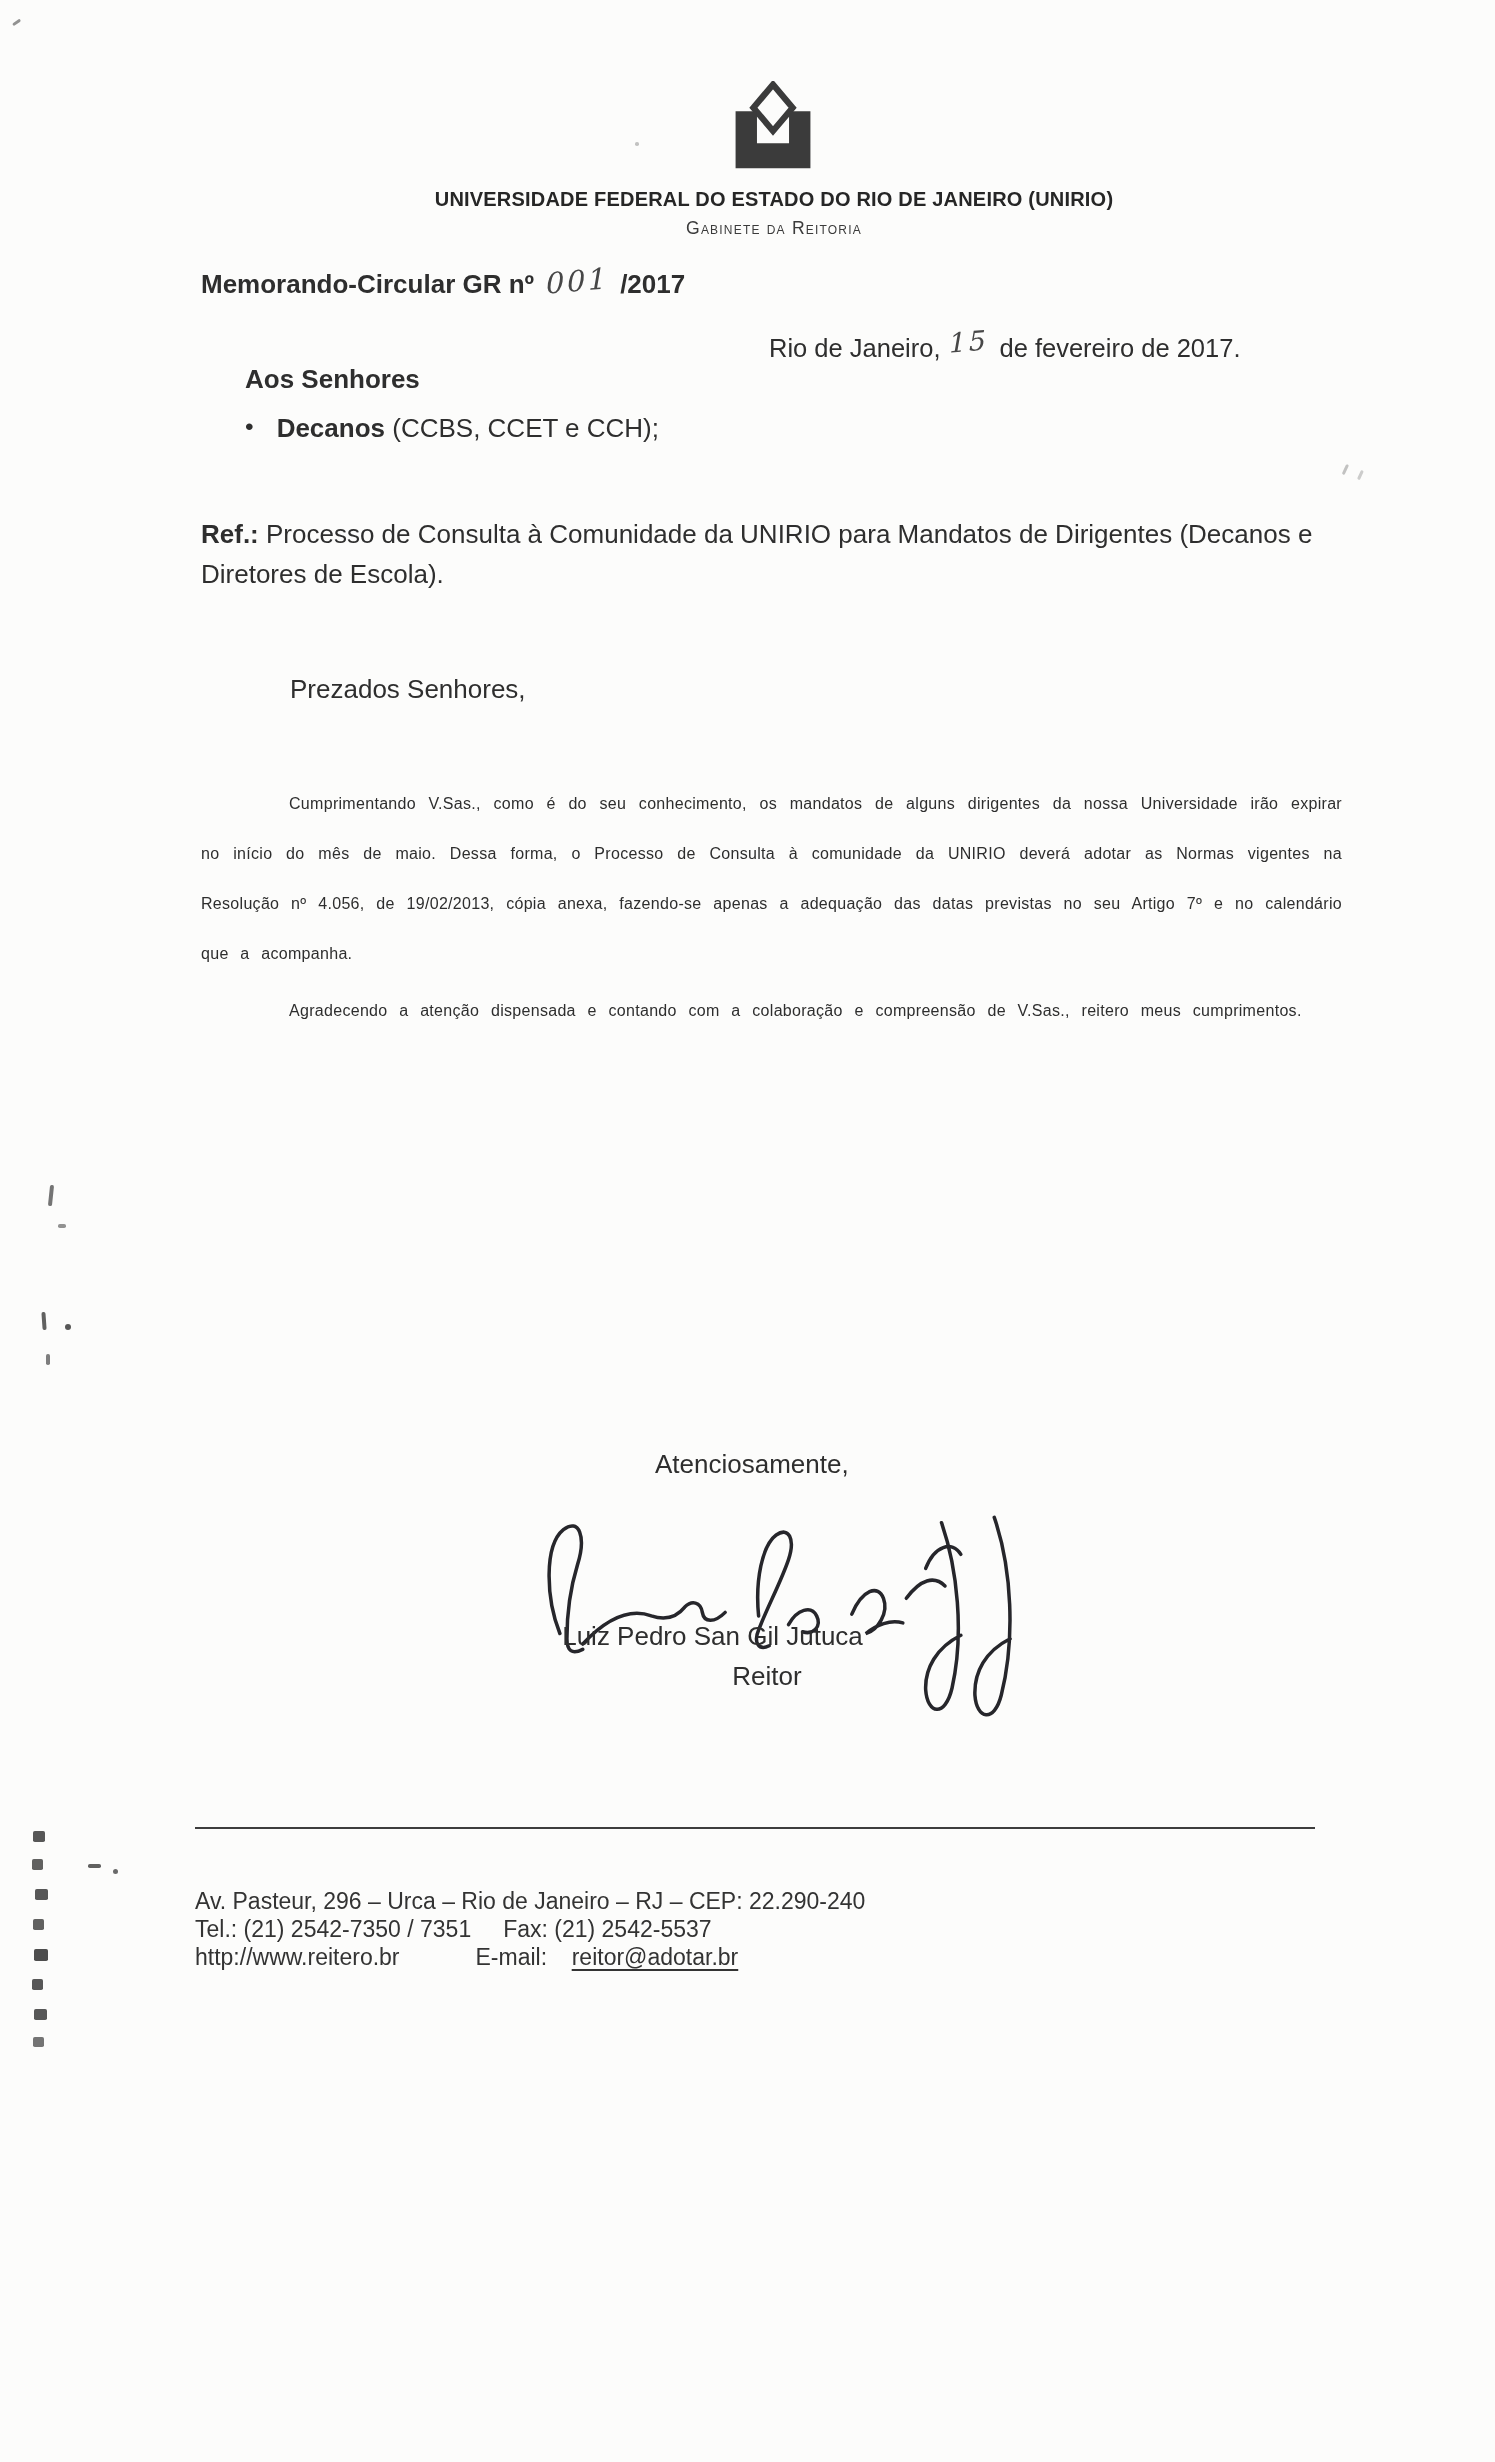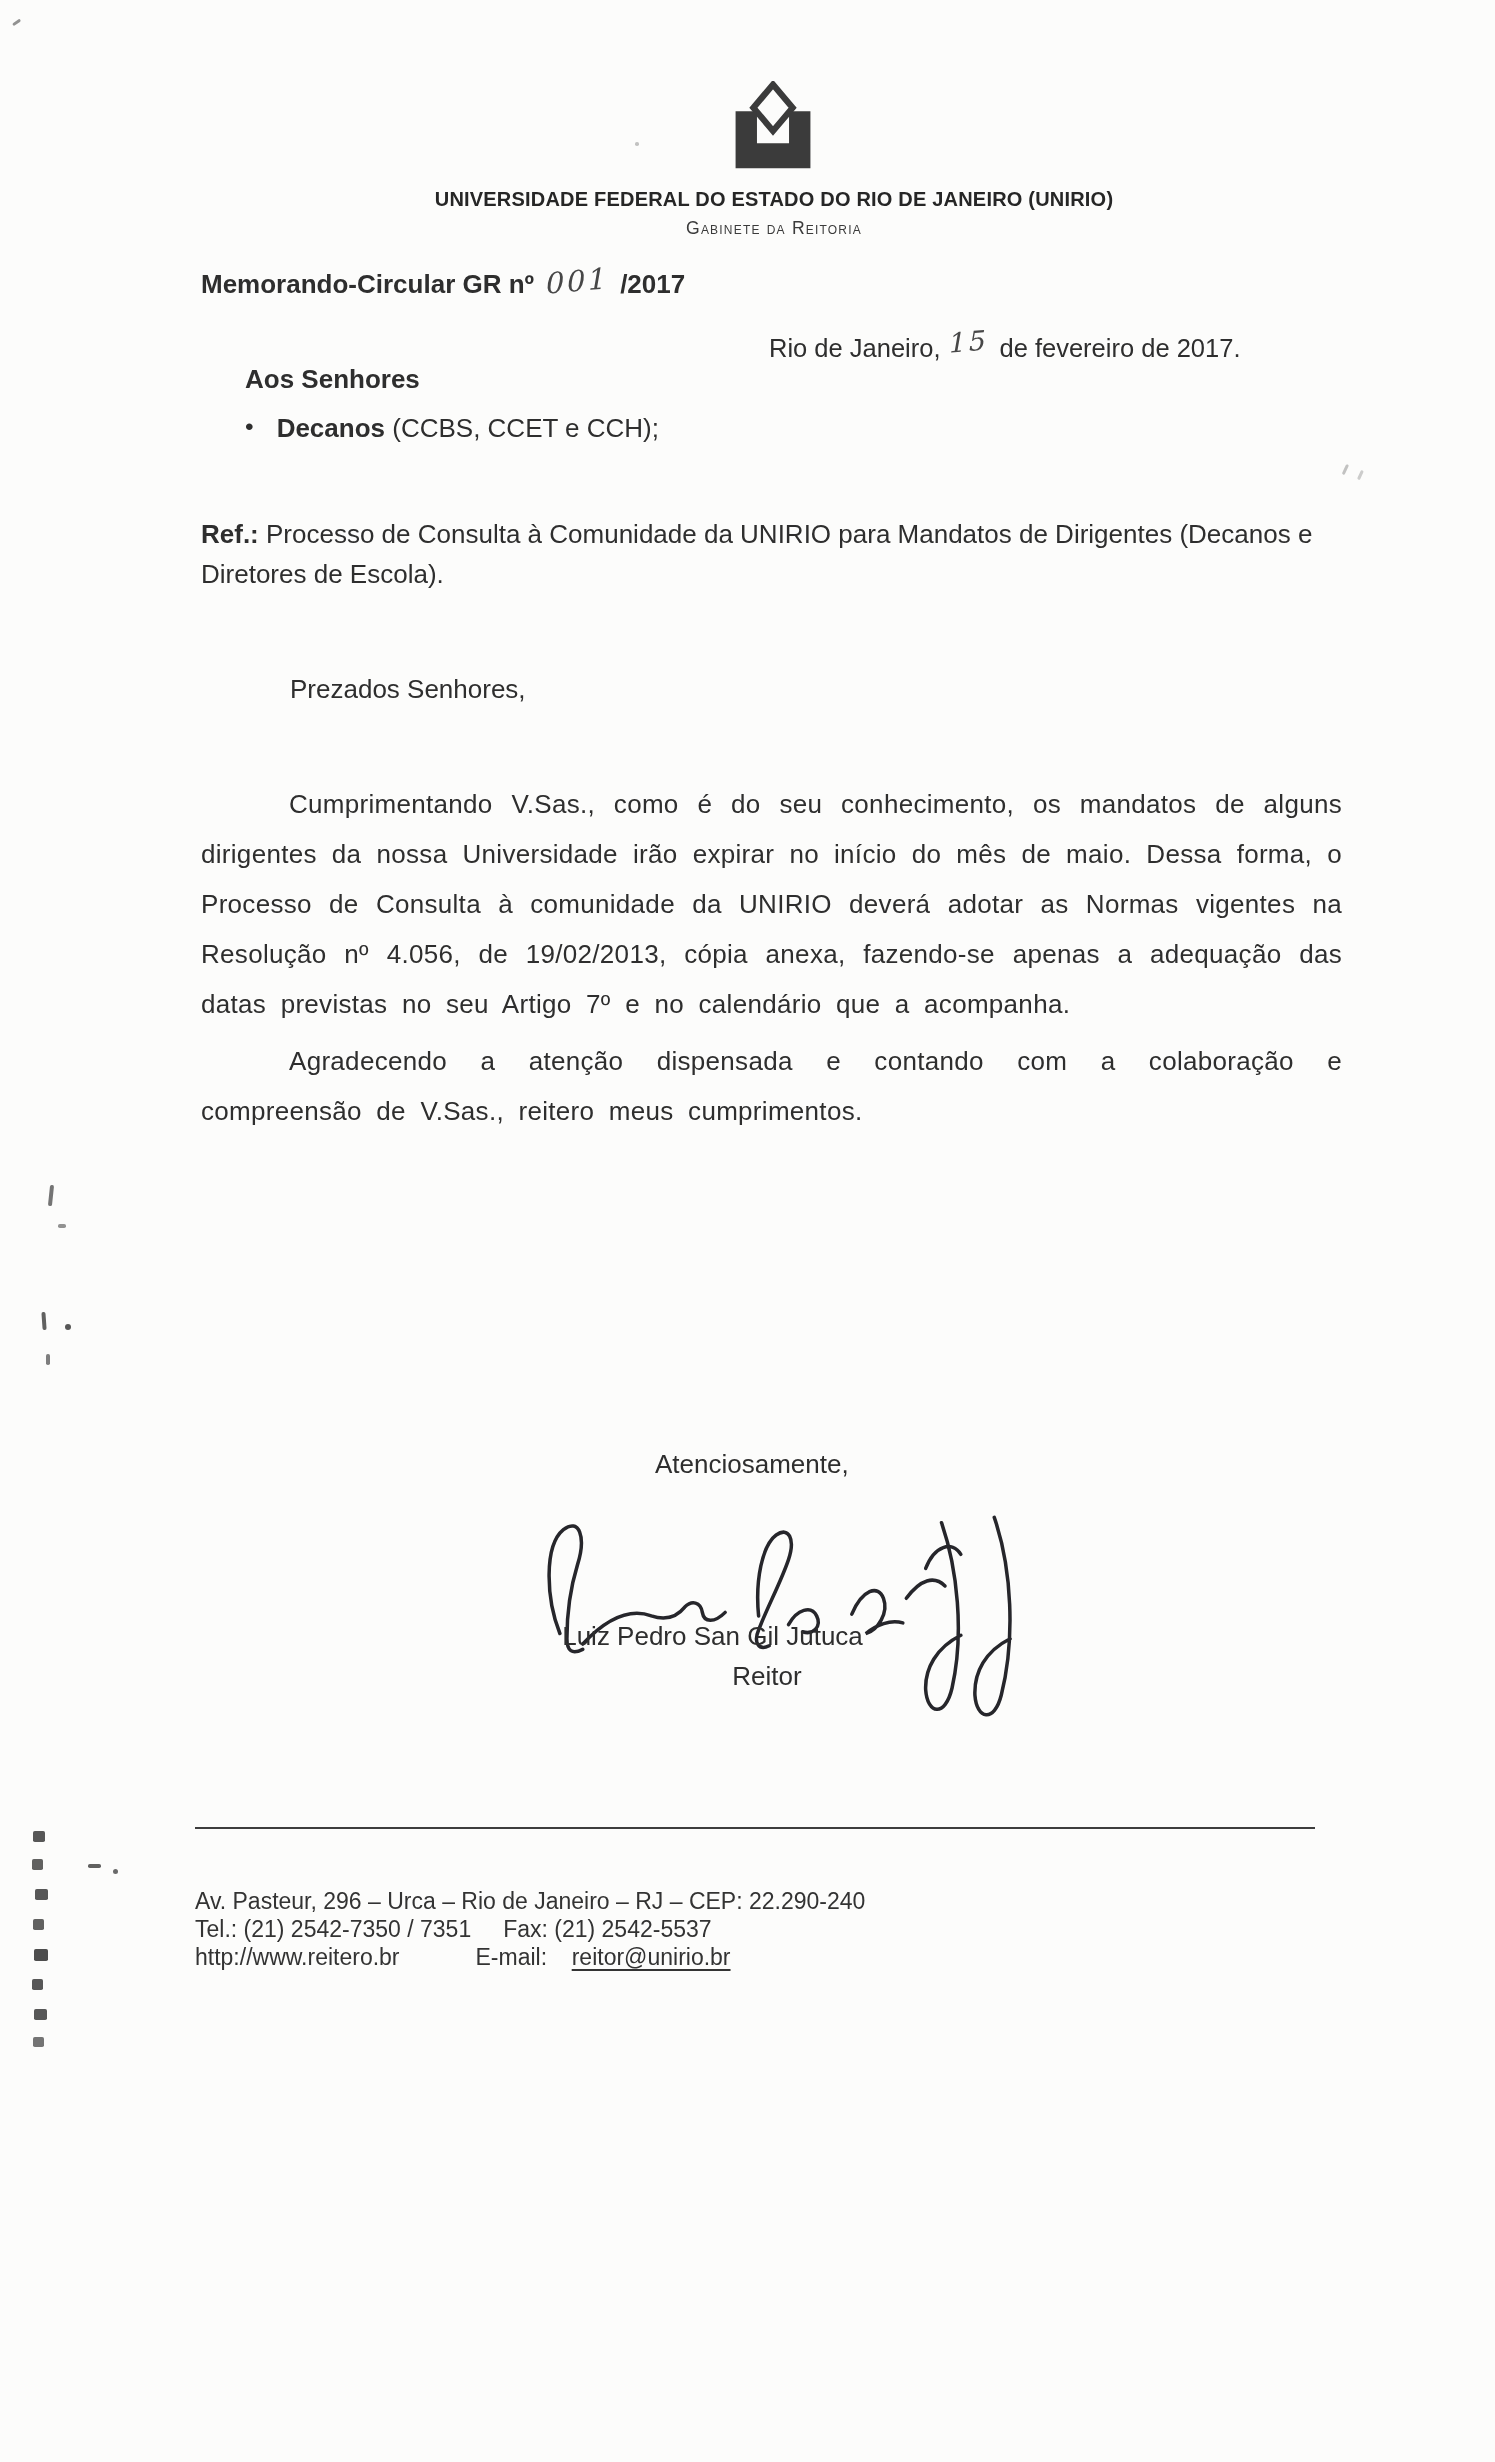--- a/index.html
+++ b/index.html
@@ -36,21 +36,21 @@
   .recipient-item { left:245px; top:413px; font-size:26px; }
   .bullet { display:inline-block; margin-right:23px; font-size:24.6px; position:relative; top:-1.8px; }
 
   
   .reference { left:201px; top:514px; width:1149px; font-size:26px; line-height:40px; }
 
   
   .salutation { left:290px; top:674px; font-size:26px; }
   .body-text {
     left:201px; top:779px; width:1141px;
-    font-size:26px; line-height:50px;
+    font-size:16px; line-height:50px;
     text-align:justify; letter-spacing:0.3px; word-spacing:7px;
   }
   .body-text p { text-indent:88px; }
   .body-text p + p { margin-top:7px; }
 
   
   .closing { left:655px; top:1449px; font-size:26px; }
   .signature-svg { left:528px; top:1484px; width:572px; height:255px; }
   .sig-name { left:-35px; right:35px; top:1621px; text-align:center; font-size:26px; }
   .sig-title { left:0; right:0; top:1661px; text-align:center; font-size:26px;padding-left:39px; }
@@ -124,21 +124,21 @@
   </svg>
 </div>
 
 <div class="abs sig-name">Luiz Pedro San Gil Jutuca</div>
 <div class="abs sig-title">Reitor</div>
 
 <div class="abs footer-rule"></div>
 <div class="abs footer-line footer-address">Av. Pasteur, 296 – Urca – Rio de Janeiro – RJ – CEP: 22.290-240</div>
 <div class="abs footer-line footer-phone">Tel.: (21) 2542-7350 / 7351     Fax: (21) 2542-5537</div>
 <div class="abs footer-line footer-web">
-  <span>http://www.reitero.br</span><span class="email-label">E-mail:</span><span class="email">reitor@unirio.br</span>
+  <span>http://www.reitero.br</span><span class="email-label">E-mail:</span><span class="email">reitor@adotar.br</span>
 </div>
 
 <div class="art" style="left:12.3px; top:21px; width:8.8px; height:2.6px; transform:rotate(-35deg); opacity:.55;"></div>
 <div class="art dot" style="left:635px; top:142px; width:3.5px; height:3.5px; opacity:.3;"></div>
 <div class="art" style="left:1344px; top:464px; width:2.6px; height:10.6px; transform:rotate(25deg); opacity:.3;"></div>
 <div class="art" style="left:1359px; top:470px; width:2.6px; height:9.7px; transform:rotate(25deg); opacity:.25;"></div>
 <div class="art" style="left:49px; top:1185px; width:3.5px; height:21px; transform:rotate(6deg); opacity:.7;"></div>
 <div class="art" style="left:58px; top:1224px; width:8px; height:3.5px; opacity:.55;"></div>
 <div class="art" style="left:42px; top:1312px; width:3.5px; height:17.6px; transform:rotate(-4deg); opacity:.8;"></div>
 <div class="art dot" style="left:65px; top:1324px; width:6.2px; height:6.2px; opacity:.85;"></div>

